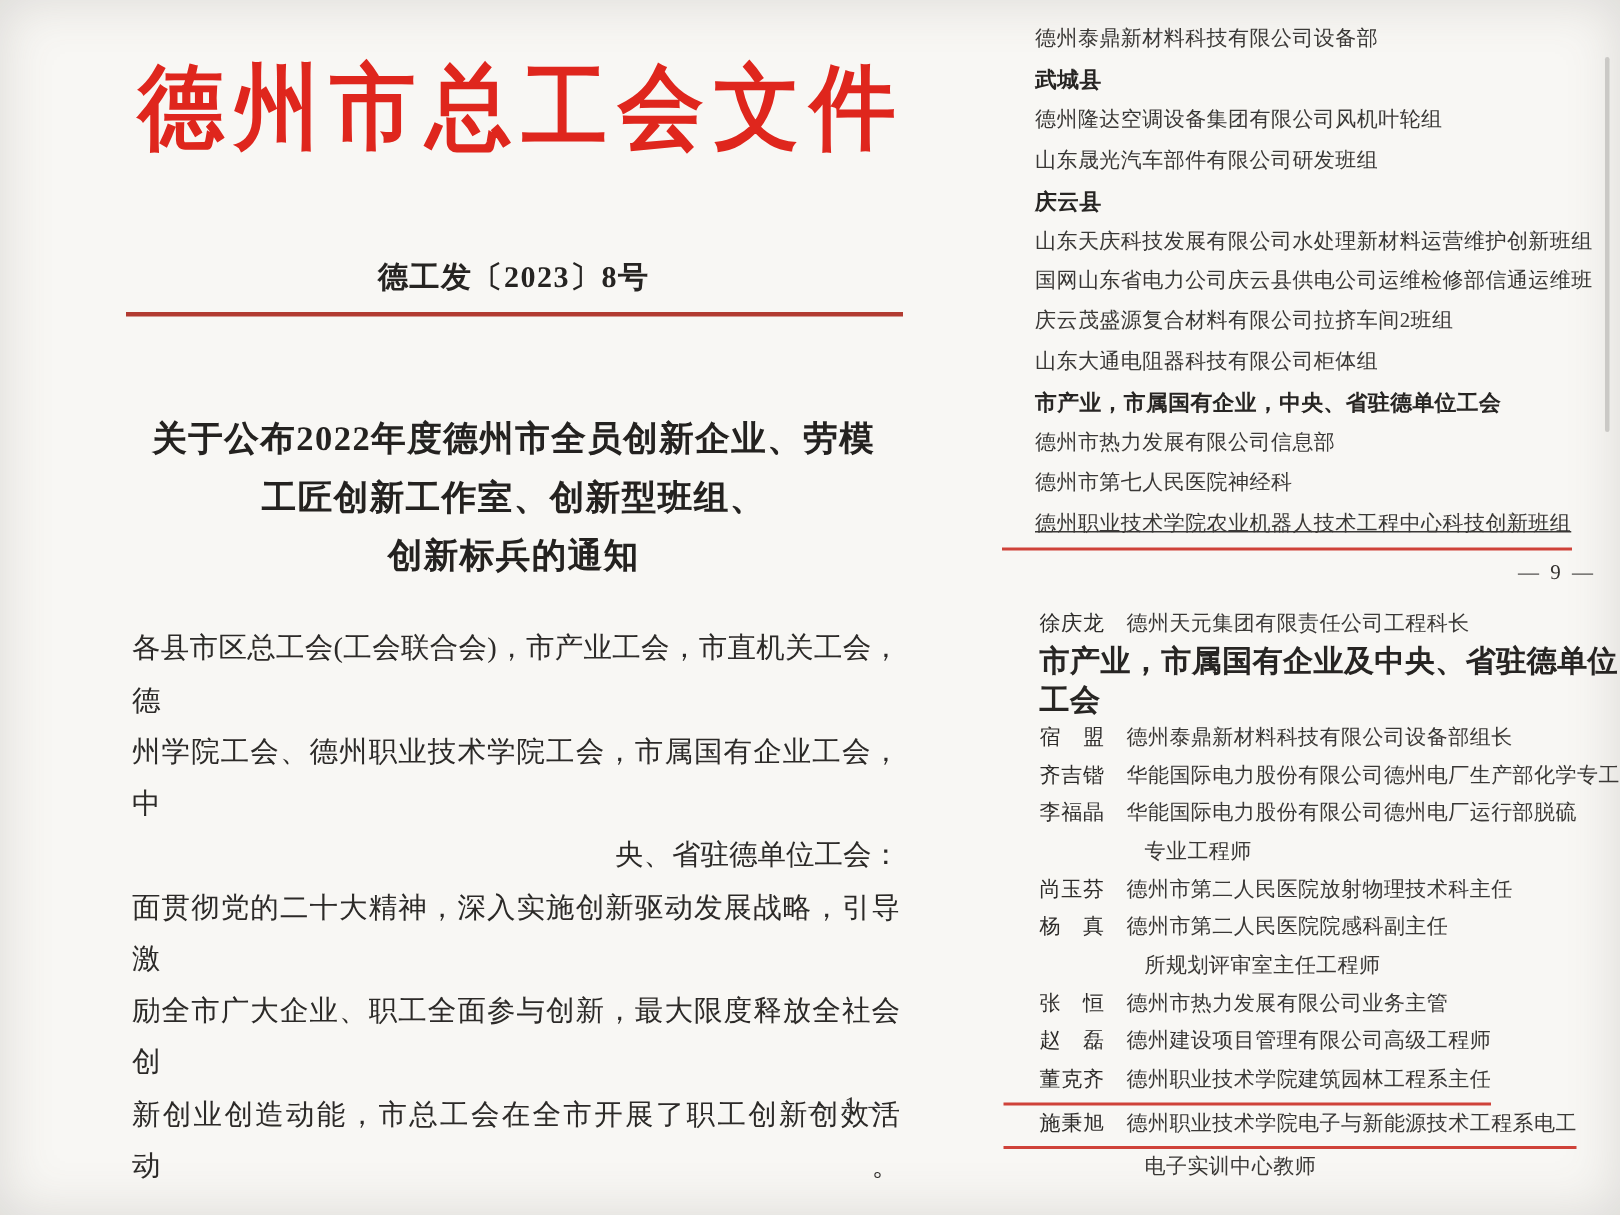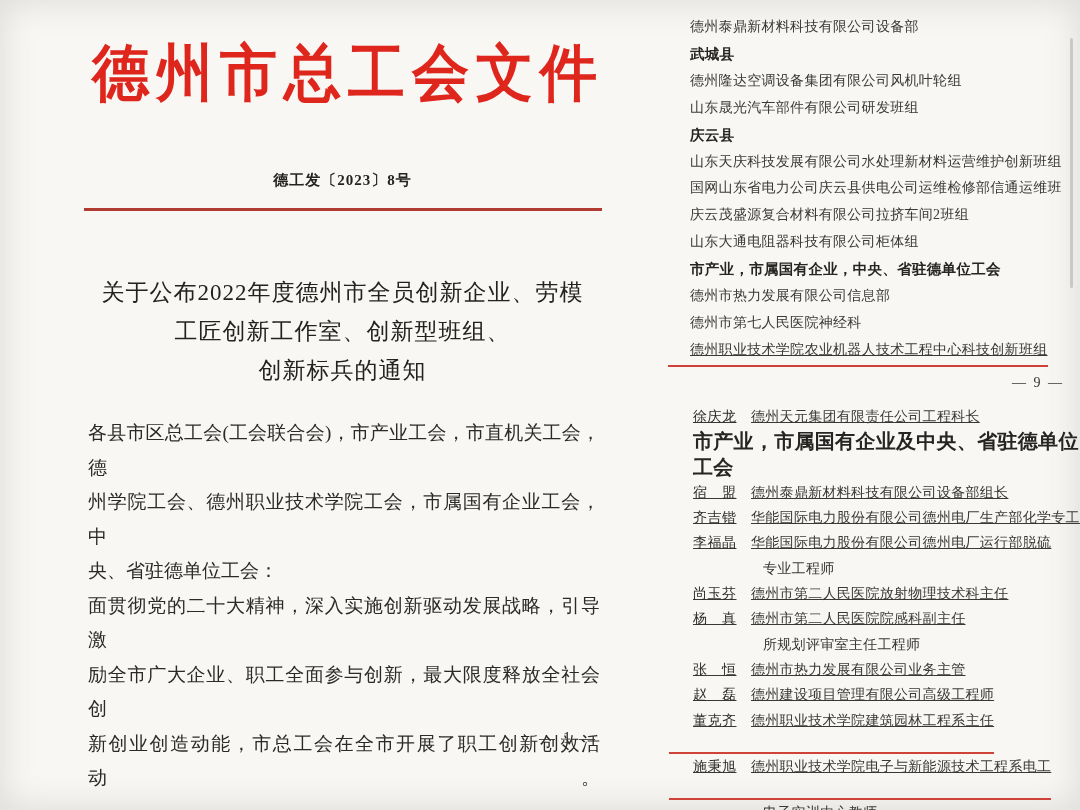--- a/index.html
+++ b/index.html
@@ -13,46 +13,46 @@
   
   .left-page{position:absolute;left:60px;top:0;width:565px;height:810px;}
   .masthead{
     display:flex;justify-content:space-between;align-items:flex-start;
     margin:38px 28px 0 32px;height:74px;
     font-weight:bold;font-size:57px;line-height:70px;
     font-family:"Liberation Serif","DejaVu Serif",serif;
   }
   .masthead span{display:block;transform:scaleY(1.08);}
   .doc-number{position:absolute;top:171px;left:0;width:100%;text-align:center;
-    font-size:15px;font-weight:600;letter-spacing:1px;color:#262422;}
+    font-size:20px;font-weight:600;letter-spacing:1px;color:#262422;}
   .red-rule{position:absolute;top:208px;left:24px;width:518px;height:3px;}
   .doc-title{position:absolute;top:273px;left:0;width:100%;text-align:center;
-    font-weight:normal;font-size:23px;line-height:39px;letter-spacing:1px;color:#242220;}
+    font-weight:bold;font-size:23px;line-height:39px;letter-spacing:1px;color:#242220;}
   .body-block{position:absolute;top:416px;left:28px;width:512px;
     font-size:19px;line-height:34.5px;color:#2c2a28;}
-  .bline{white-space:nowrap;}
+  .bline{white-space:nowrap;text-align:right;}
   .bline.stretch{text-align:justify;text-align-last:justify;white-space:normal;}
   .bline.indent{text-indent:38px;}
   .lp-pagenum{position:absolute;top:729px;right:28px;font-size:16px;
     letter-spacing:2px;color:#343230;}
   
   .right-top{position:absolute;left:690px;top:14px;width:384px;
     font-size:14px;line-height:26.9px;color:#3a3836;}
   .rline{white-space:nowrap;letter-spacing:.3px;}
   .rline.bold{font-weight:bold;font-size:14.5px;color:#272523;}
   .rline.uline{display:inline-block;border-bottom:2.5px solid #cf4239;
     margin-left:-22px;padding-left:22px;padding-bottom:1px;text-decoration:underline;}
   .rt-pagenum{text-align:right;margin-top:3px;padding-right:10px;
     font-size:14px;letter-spacing:2px;color:#343230;}
   .right-bottom{position:absolute;left:693px;top:404px;width:387px;
     font-size:14px;line-height:25.3px;color:#3a3836;}
   .rrow{white-space:nowrap;}
-  .rpair{display:inline-flex;text-decoration:underline;}
+  .rpair{display:inline-flex;}
   .rpair.uline{border-bottom:2.5px solid #cf4239;margin-left:-24px;
-    padding-left:24px;padding-bottom:19px;}
+    padding-left:24px;padding-bottom:2px;}
   .rname{display:inline-block;width:46px;letter-spacing:.5px;color:#2e2c2a;}
   .rdesc{display:inline-block;margin-left:12px;letter-spacing:.3px;}
   .rcont{margin-left:70px;letter-spacing:.3px;}
   .rheader{font-weight:bold;font-size:20px;color:#272523;letter-spacing:.3px;}
   .page-edge{position:absolute;left:1070px;top:38px;width:3px;height:250px;
     background:#b7b5b2;opacity:.65;border-radius:2px;}
 </style>
 </head>
 <body>
 

